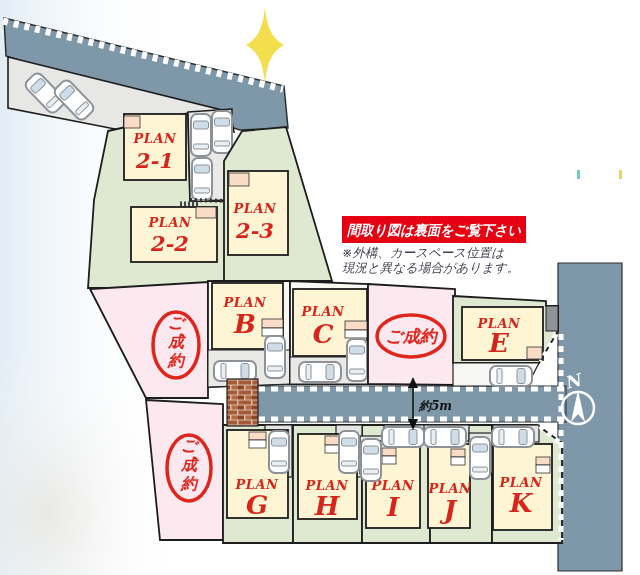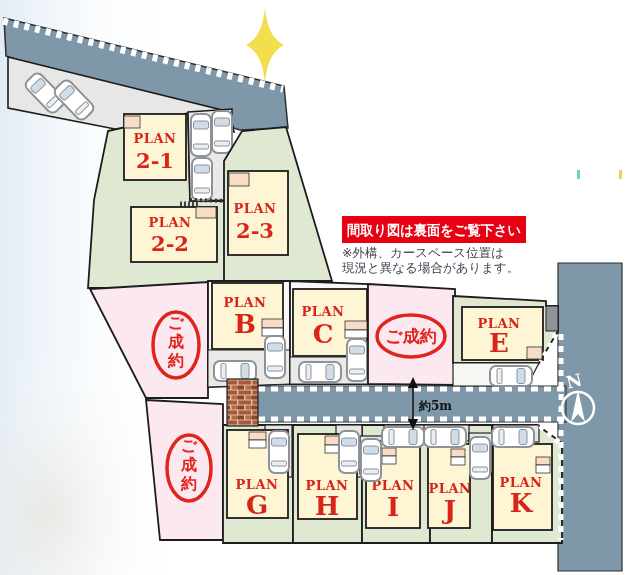--- a/index.html
+++ b/index.html
@@ -1,17 +1,17 @@
 <!DOCTYPE html>
 <html><head>
 <meta charset="utf-8">
 <style>
   html,body{margin:0;padding:0;background:#fff;}
   .stage{position:relative;width:640px;height:575px;overflow:hidden;background:#ffffff;
-         font-family:"DejaVu Sans","Liberation Sans",sans-serif;}
+         font-family:"DejaVu Sans","Liberation Sans",sans-serif;font-style:italic;}
   svg{display:block;}
   text{user-select:none;}
   .plan-word{font-family:"DejaVu Serif","Liberation Serif",serif;font-weight:bold;fill:#d8251c;letter-spacing:.5px;}
   .plan-id{font-family:"DejaVu Serif","Liberation Serif",serif;font-weight:bold;fill:#d8251c;}
   .stamp-t{font-family:"DejaVu Sans","Liberation Sans",sans-serif;font-weight:bold;fill:#e0251c;}
   .banner-t{font-family:"DejaVu Sans","Liberation Sans",sans-serif;font-weight:bold;fill:#ffffff;}
   .note-t{font-family:"DejaVu Sans","Liberation Sans",sans-serif;fill:#3f4150;}
   .dim-t{font-family:"DejaVu Serif","Liberation Serif",serif;font-weight:bold;fill:#111111;}
   .north-t{font-family:"DejaVu Serif","Liberation Serif",serif;font-weight:bold;fill:#ffffff;}
 </style>

